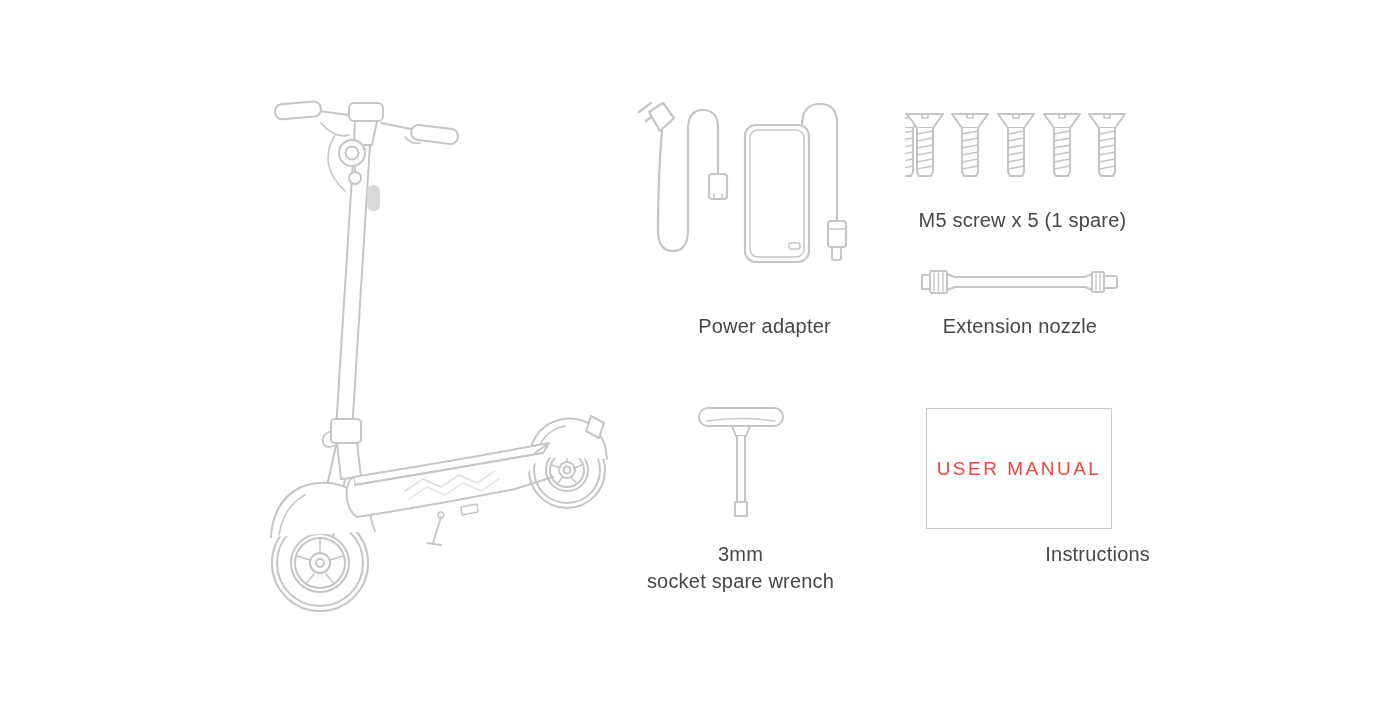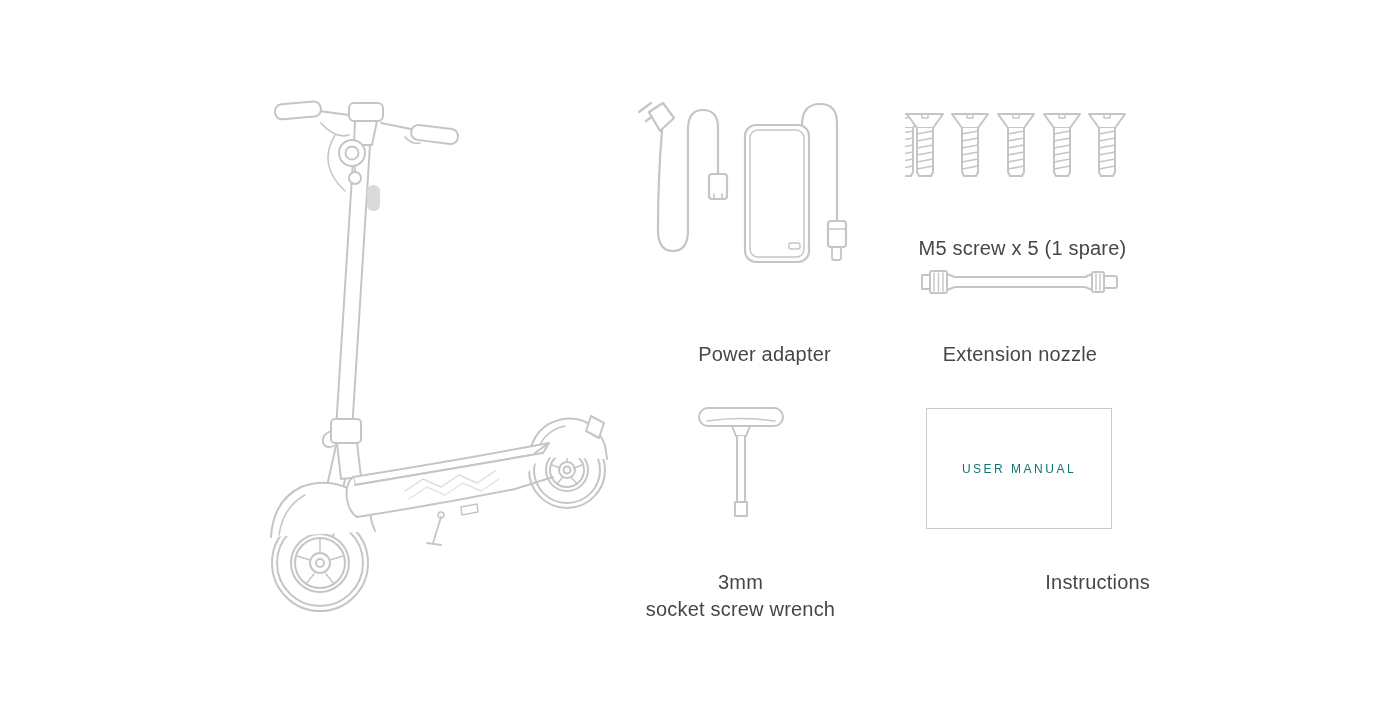--- a/index.html
+++ b/index.html
@@ -13,33 +13,32 @@
   .illus{position:absolute;}
   .illus svg{display:block;width:100%;height:100%;}
   .label{
     position:absolute;
     font-size:20px;
     color:#46474b;
     text-align:center;
     line-height:27px;
     letter-spacing:0.2px;
     white-space:nowrap;
-    margin-top:28px;
   }
   .manual-box{
     position:absolute;
     left:926px;top:408px;width:184px;height:119px;
     border:1px solid #c9cbcd;
     background:#ffffff;
     display:flex;align-items:center;justify-content:center;
   }
   .manual-box span{
-    font-size:12px;
+    font-size:19px;
     letter-spacing:2.5px;
-    color:#0f766e;
+    color:#ef4444;
   }
 </style>
 </head>
 <body>
 
 <div id="stage">
 
   <div class="illus" style="left:255px;top:85px;width:365px;height:545px;">
     <svg viewBox="0 0 365 545">
       <g fill="none" stroke="#c3c6c8" stroke-width="2" stroke-linecap="round" stroke-linejoin="round">
@@ -184,21 +183,21 @@
         <path d="M12 18 Q46 13 80 18" stroke-width="1.5"></path>
         <path d="M37 23 L55 23 L51 33 L41 33 Z" fill="#fff"></path>
         <path d="M42 33 L42 99 L50 99 L50 33" fill="#fff"></path>
         <rect x="40" y="99" width="12" height="14" fill="#fff"></rect>
         <path d="M44 113 L48 113" stroke-width="1.6"></path>
       </g>
     </svg>
   </div>
   <div class="label" style="left:608px;top:541px;width:265px;">
     <div>3mm</div>
-    <div>socket screw wrench</div>
+    <div>socket spare wrench</div>
   </div>
 
   <div class="manual-box">
     <span>USER MANUAL</span>
   </div>
   <div class="label" style="left:885px;top:541px;width:265px;text-align:right;">Instructions</div>
 
 </div>
 
 </body></html>

